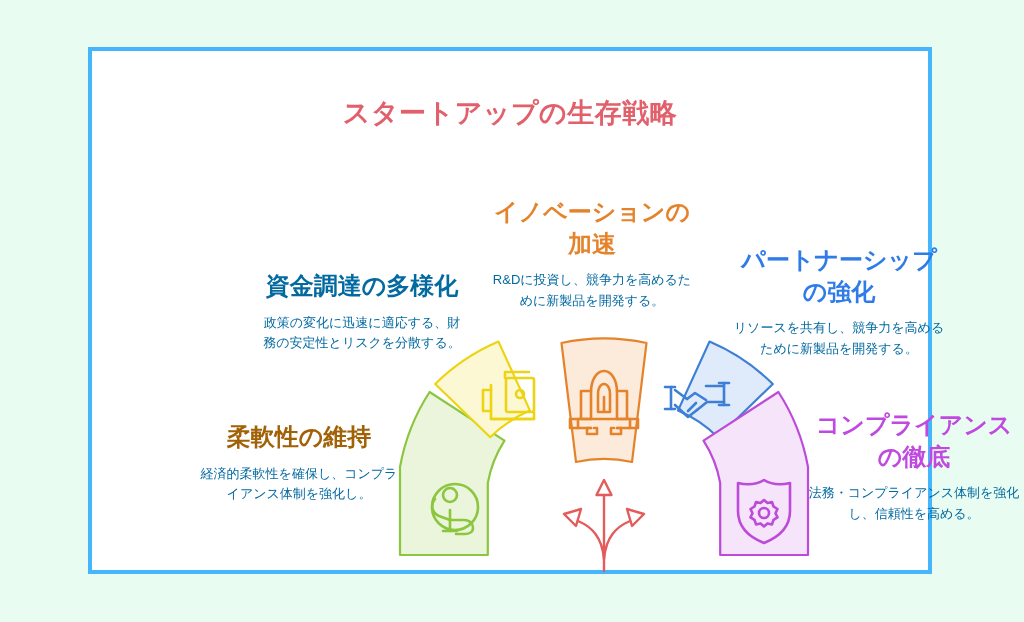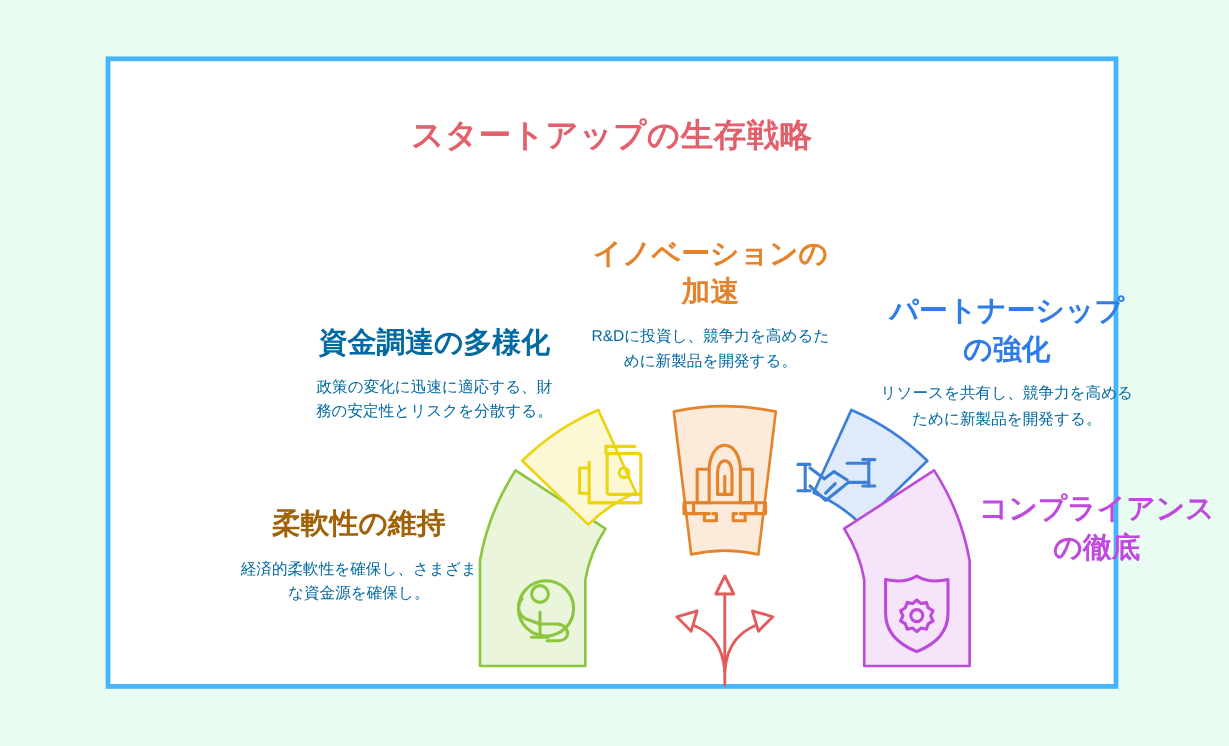--- a/index.html
+++ b/index.html
@@ -73,40 +73,41 @@
 </head>
 <body>
 
 <div id="stage">
   <div id="card">
 
     <div id="title">スタートアップの生存戦略</div>
 
     <div class="label-block" id="label-0">
       <div class="label-title" style="color:#a16207">柔軟性の維持</div>
-      <div class="label-desc">経済的柔軟性を確保し、さまざまな資金源を確保し。</div>
+      <div class="label-desc">経済的柔軟性を確保し、コンプライアンス体制を強化し。</div>
     </div>
 
     <div class="label-block" id="label-1">
       <div class="label-title" style="color:#0369a1">資金調達の多様化</div>
       <div class="label-desc">政策の変化に迅速に適応する、財務の安定性とリスクを分散する。</div>
     </div>
 
     <div class="label-block" id="label-2">
       <div class="label-title" style="color:#e5832b">イノベーションの加速</div>
       <div class="label-desc">R&amp;Dに投資し、競争力を高めるために新製品を開発する。</div>
     </div>
 
     <div class="label-block" id="label-3">
       <div class="label-title" style="color:#2f7ce8">パートナーシップの強化</div>
       <div class="label-desc">リソースを共有し、競争力を高めるために新製品を開発する。</div>
     </div>
 
     <div class="label-block" id="label-4">
       <div class="label-title" style="color:#c04ae0">コンプライアンスの徹底</div>
+      <div class="label-desc">法務・コンプライアンス体制を強化し、信頼性を高める。</div>
     </div>
 
     <div id="fan">
       <svg width="432" height="232" viewBox="0 0 432 232" xmlns="http://www.w3.org/2000/svg">
 
         <g>
           <path d="M 12 216 L 12 128 A 204 204 0 0 1 41.6 53.0 L 116.5 101.6 A 115 115 0 0 0 99.8 144 L 99.8 216 Z" fill="#eaf5dc" stroke="#8cc63e" stroke-width="2.2" stroke-linejoin="round"></path>
           <g fill="none" stroke="#8cc63e" stroke-width="2.6" stroke-linecap="round" stroke-linejoin="round">
             <circle cx="67" cy="168" r="23"></circle>
             <circle cx="62" cy="156" r="7"></circle>

